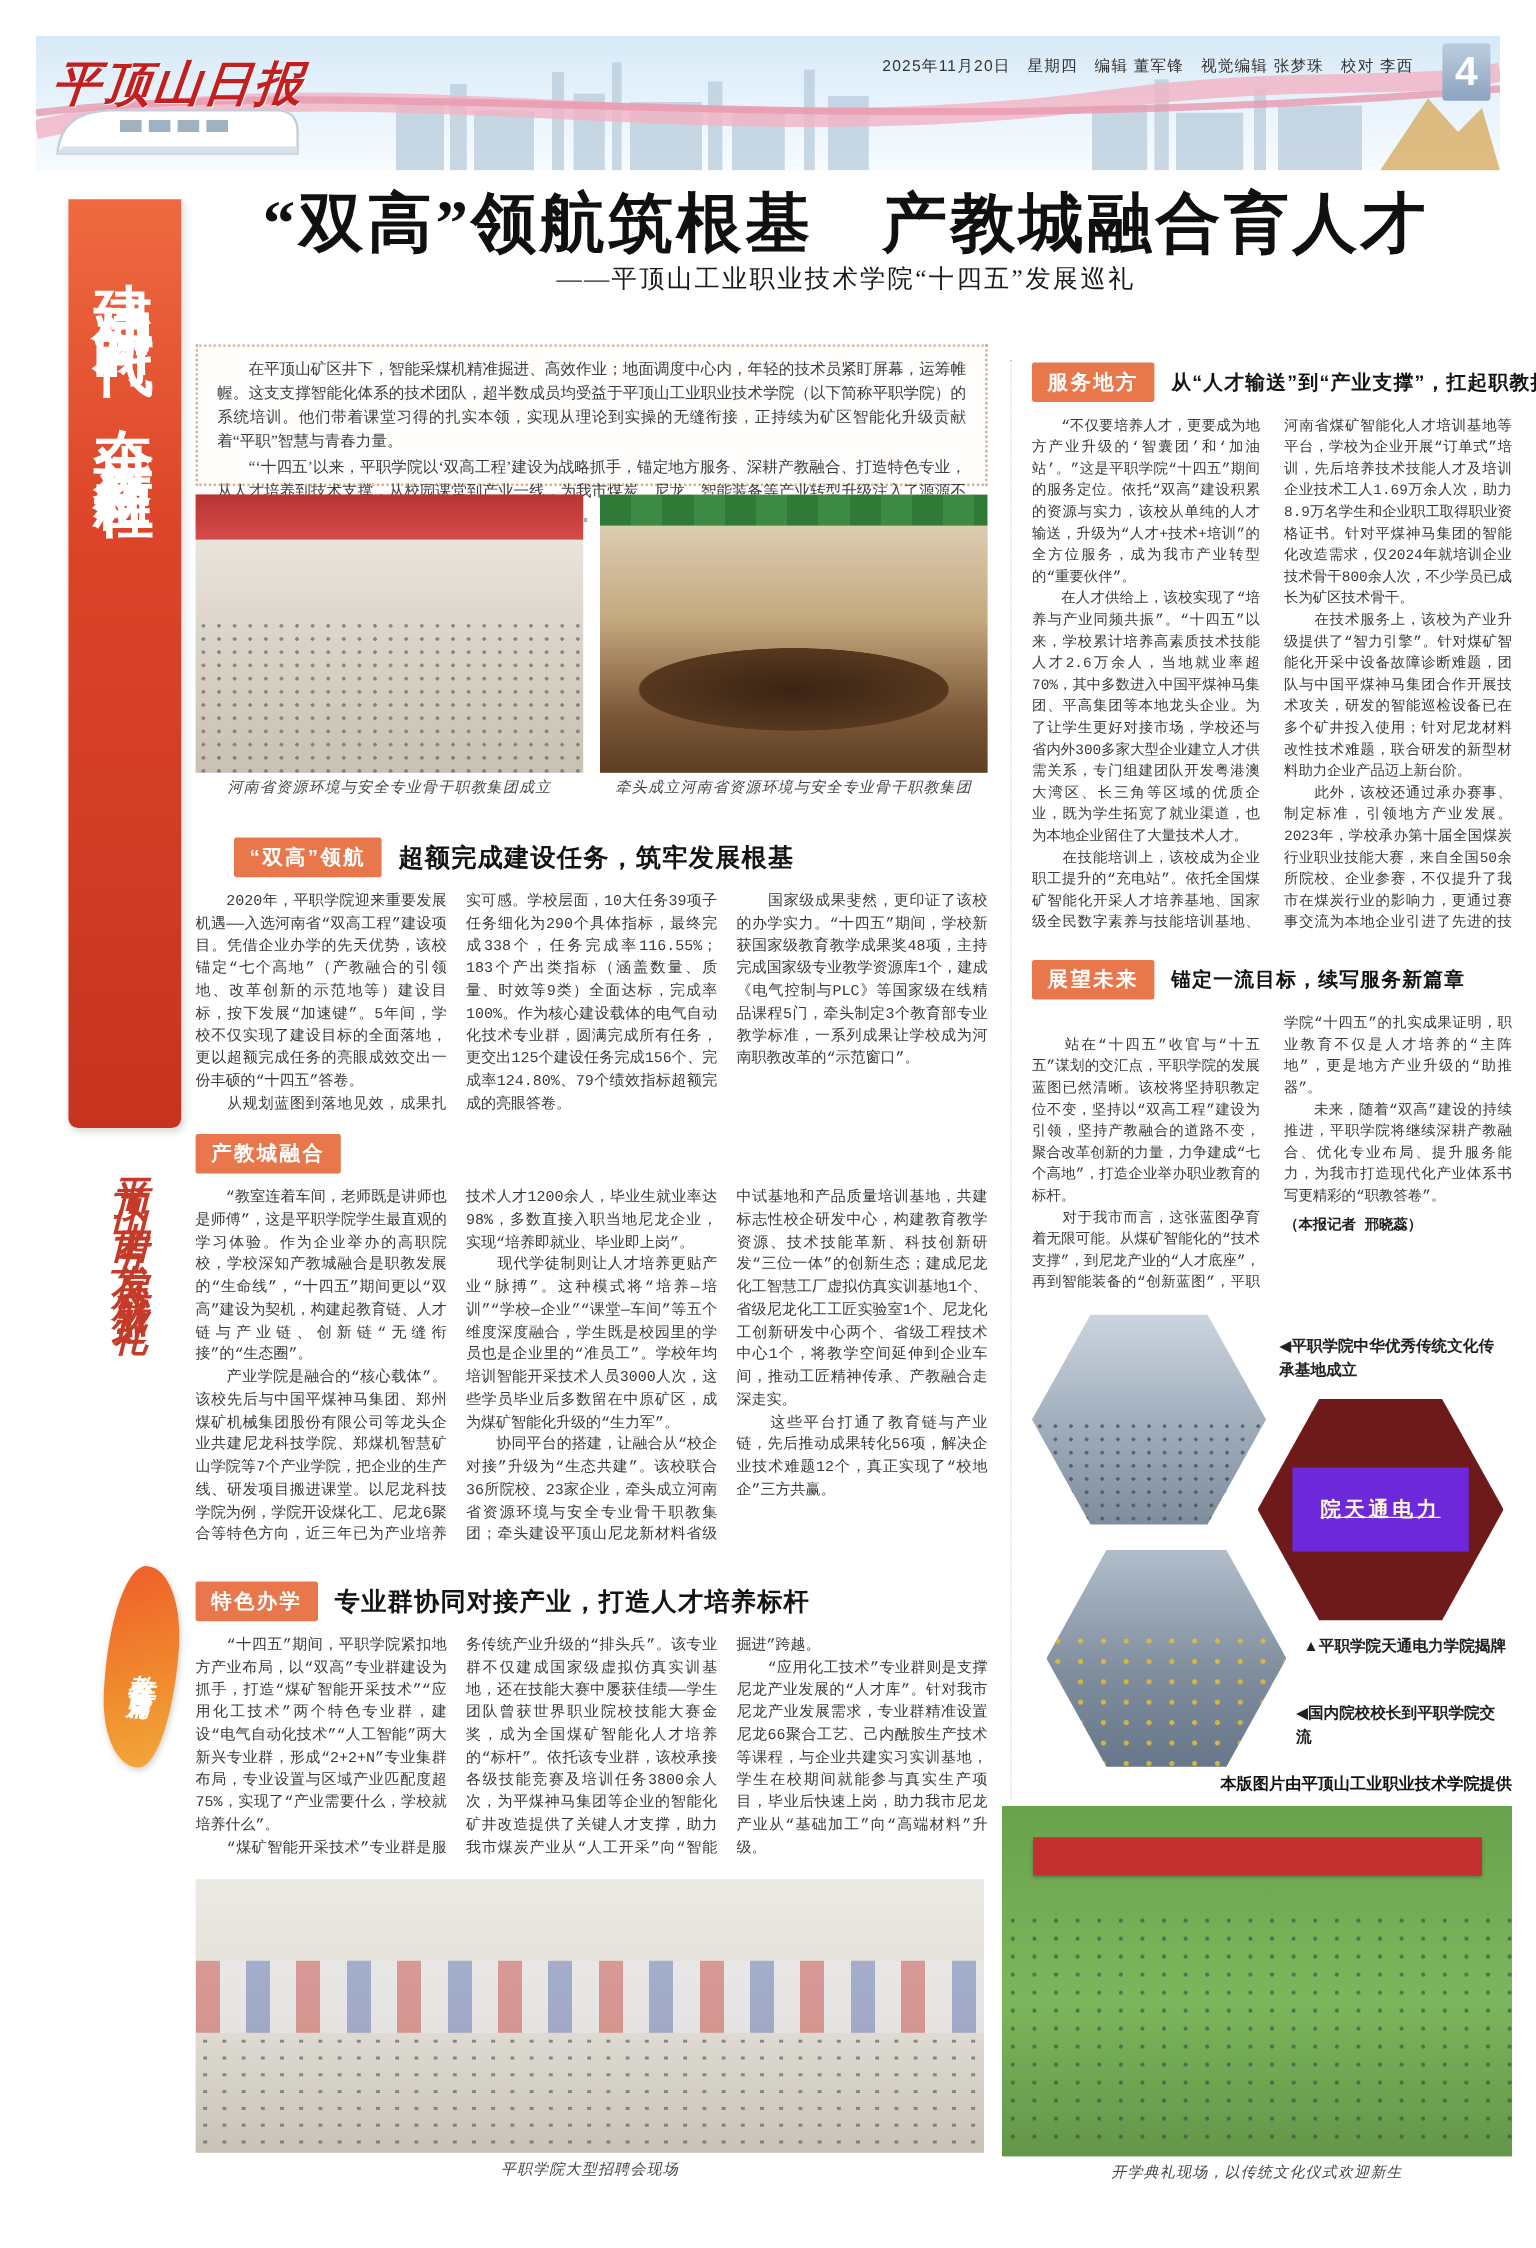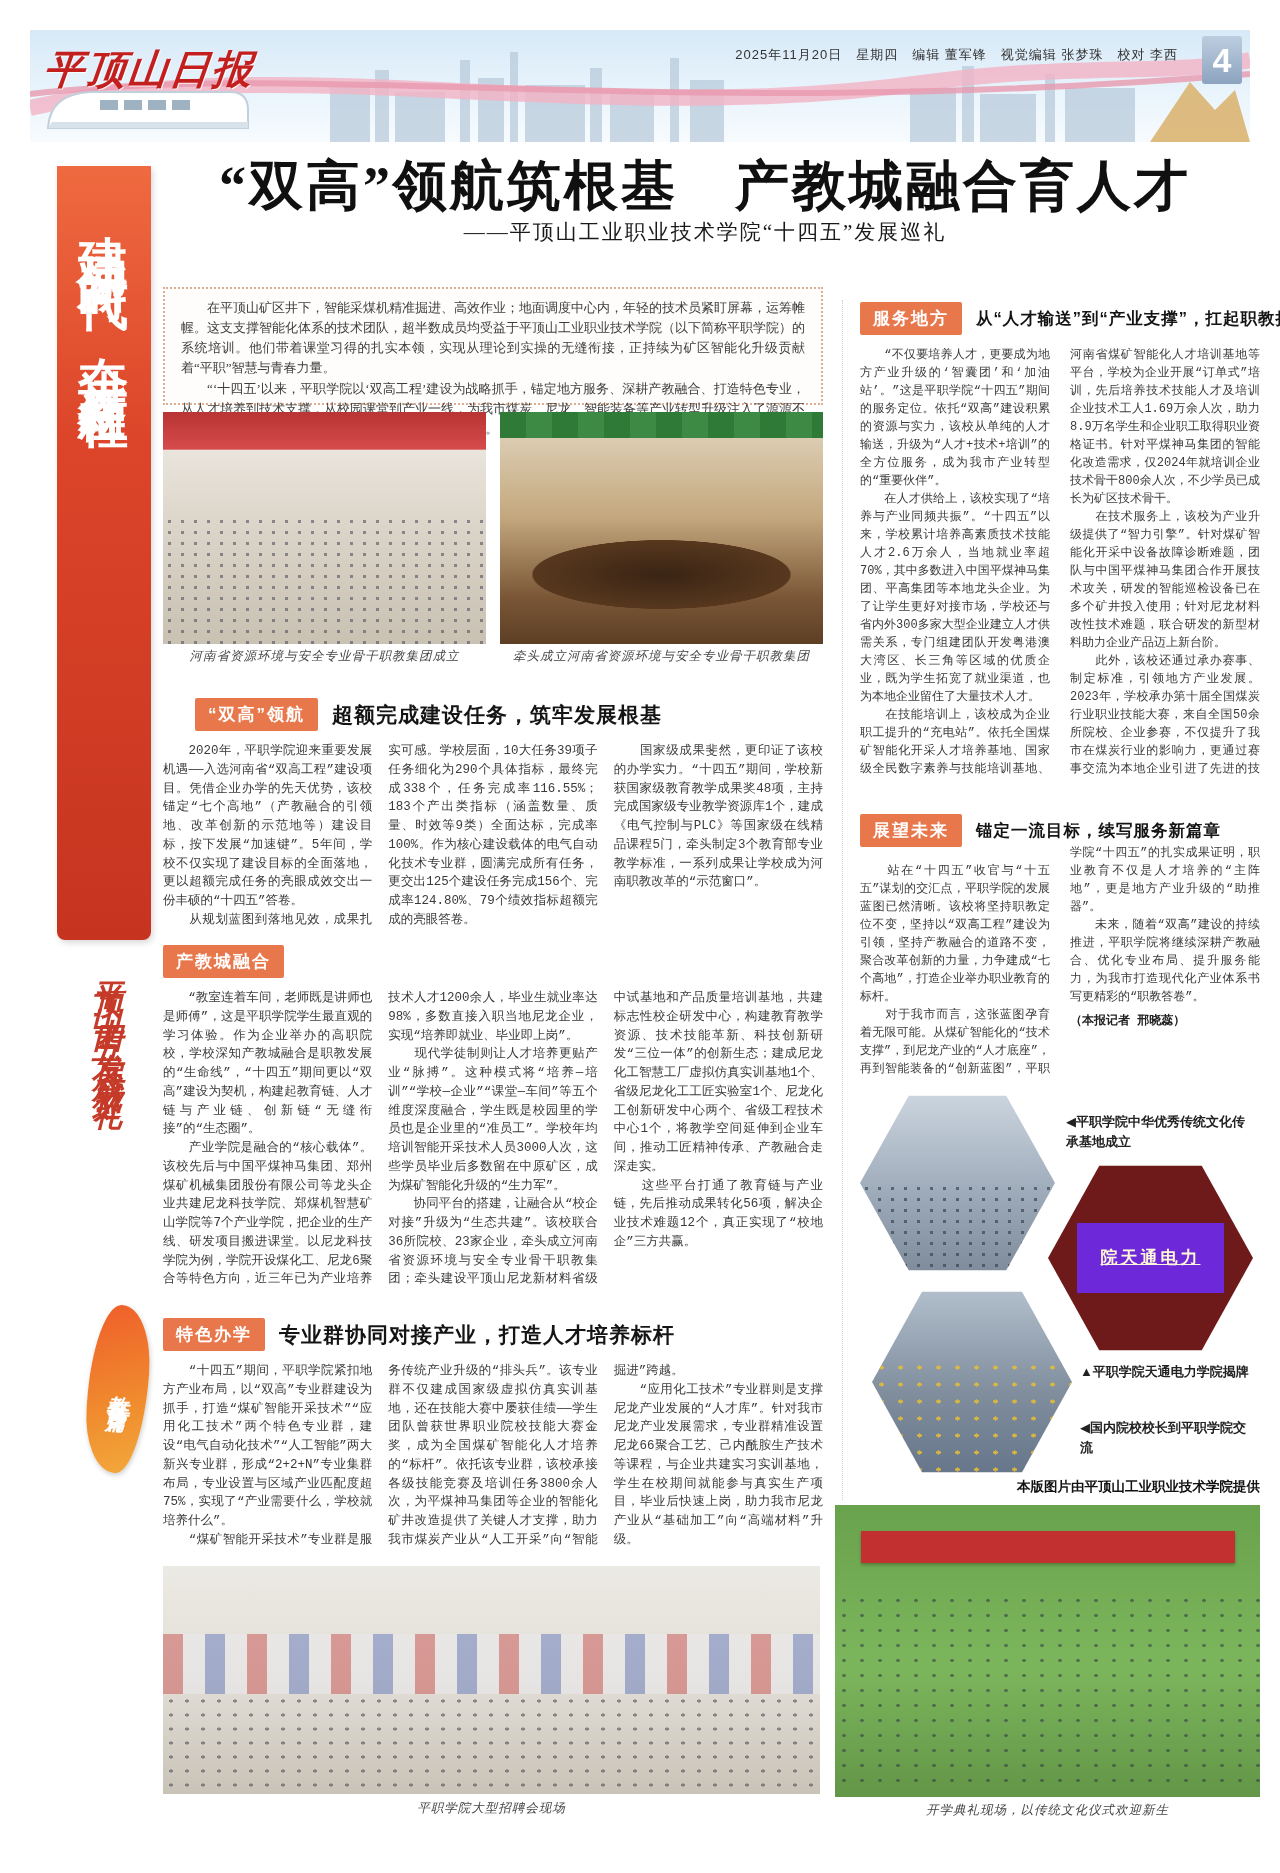--- a/index.html
+++ b/index.html
@@ -219,37 +219,37 @@
   <div class="sec-head" style="left:860px;top:302px;">
     <span class="sec-label">服务地方</span>
     <span class="sec-title small">从“人才输送”到“产业支撑”，扛起职教担当</span>
   </div>
   <div class="sec-body cols2" style="left:860px;top:346px;width:400px;height:444px;font-size:12px;">　　“不仅要培养人才，更要成为地方产业升级的‘智囊团’和‘加油站’。”这是平职学院“十四五”期间的服务定位。依托“双高”建设积累的资源与实力，该校从单纯的人才输送，升级为“人才+技术+培训”的全方位服务，成为我市产业转型的“重要伙伴”。
 　　在人才供给上，该校实现了“培养与产业同频共振”。“十四五”以来，学校累计培养高素质技术技能人才2.6万余人，当地就业率超70%，其中多数进入中国平煤神马集团、平高集团等本地龙头企业。为了让学生更好对接市场，学校还与省内外300多家大型企业建立人才供需关系，专门组建团队开发粤港澳大湾区、长三角等区域的优质企业，既为学生拓宽了就业渠道，也为本地企业留住了大量技术人才。
 　　在技能培训上，该校成为企业职工提升的“充电站”。依托全国煤矿智能化开采人才培养基地、国家级全民数字素养与技能培训基地、河南省煤矿智能化人才培训基地等平台，学校为企业开展“订单式”培训，先后培养技术技能人才及培训企业技术工人1.69万余人次，助力8.9万名学生和企业职工取得职业资格证书。针对平煤神马集团的智能化改造需求，仅2024年就培训企业技术骨干800余人次，不少学员已成长为矿区技术骨干。
 　　在技术服务上，该校为产业升级提供了“智力引擎”。针对煤矿智能化开采中设备故障诊断难题，团队与中国平煤神马集团合作开展技术攻关，研发的智能巡检设备已在多个矿井投入使用；针对尼龙材料改性技术难题，联合研发的新型材料助力企业产品迈上新台阶。
 　　此外，该校还通过承办赛事、制定标准，引领地方产业发展。2023年，学校承办第十届全国煤炭行业职业技能大赛，来自全国50余所院校、企业参赛，不仅提升了我市在煤炭行业的影响力，更通过赛事交流为本地企业引进了先进的技术理念。同时，该校牵头制定的煤矿智能化开采技术“1+X”证书标准已在全国多个院校推广，成为行业人才培养的“风向标”。</div>
 
-  <div class="sec-head" style="left:860px;top:800px;margin-top:14px;">
+  <div class="sec-head" style="left:860px;top:800px;">
     <span class="sec-label">展望未来</span>
     <span class="sec-title small">锚定一流目标，续写服务新篇章</span>
   </div>
   <div class="sec-body cols2" style="left:860px;top:844px;width:400px;height:238px;font-size:12px;">
     <span>　　站在“十四五”收官与“十五五”谋划的交汇点，平职学院的发展蓝图已然清晰。该校将坚持职教定位不变，坚持以“双高工程”建设为引领，坚持产教融合的道路不变，聚合改革创新的力量，力争建成“七个高地”，打造企业举办职业教育的标杆。
 　　对于我市而言，这张蓝图孕育着无限可能。从煤矿智能化的“技术支撑”，到尼龙产业的“人才底座”，再到智能装备的“创新蓝图”，平职学院“十四五”的扎实成果证明，职业教育不仅是人才培养的“主阵地”，更是地方产业升级的“助推器”。
 　　未来，随着“双高”建设的持续推进，平职学院将继续深耕产教融合、优化专业布局、提升服务能力，为我市打造现代化产业体系书写更精彩的“职教答卷”。</span>
     <span class="byline">（本报记者 邢晓蕊）</span>
   </div>
 
   <div class="hex hex1"></div>
   <div class="hexcap" style="left:1066px;top:1112px;width:190px;">◀平职学院中华优秀传统文化传承基地成立</div>
   <div class="hex hex2">
     <div class="hex-sign">院天通电力</div>
   </div>
-  <div class="hexcap" style="left:1080px;top:1362px;width:175px;">▲平职学院天通电力学院揭牌</div>
+  <div class="hexcap" style="left:1080px;top:1362px;width:175px;text-align:right;">▲平职学院天通电力学院揭牌</div>
   <div class="hex hex3"></div>
   <div class="hexcap" style="left:1080px;top:1418px;width:175px;">◀国内院校校长到平职学院交流</div>
   <div class="credit">本版图片由平顶山工业职业技术学院提供</div>
 
   <div class="photo photo-field"></div>
   <div class="pcap" style="left:835px;top:1802px;width:425px;">开学典礼现场，以传统文化仪式欢迎新生</div>
 
 
 </div>
 

